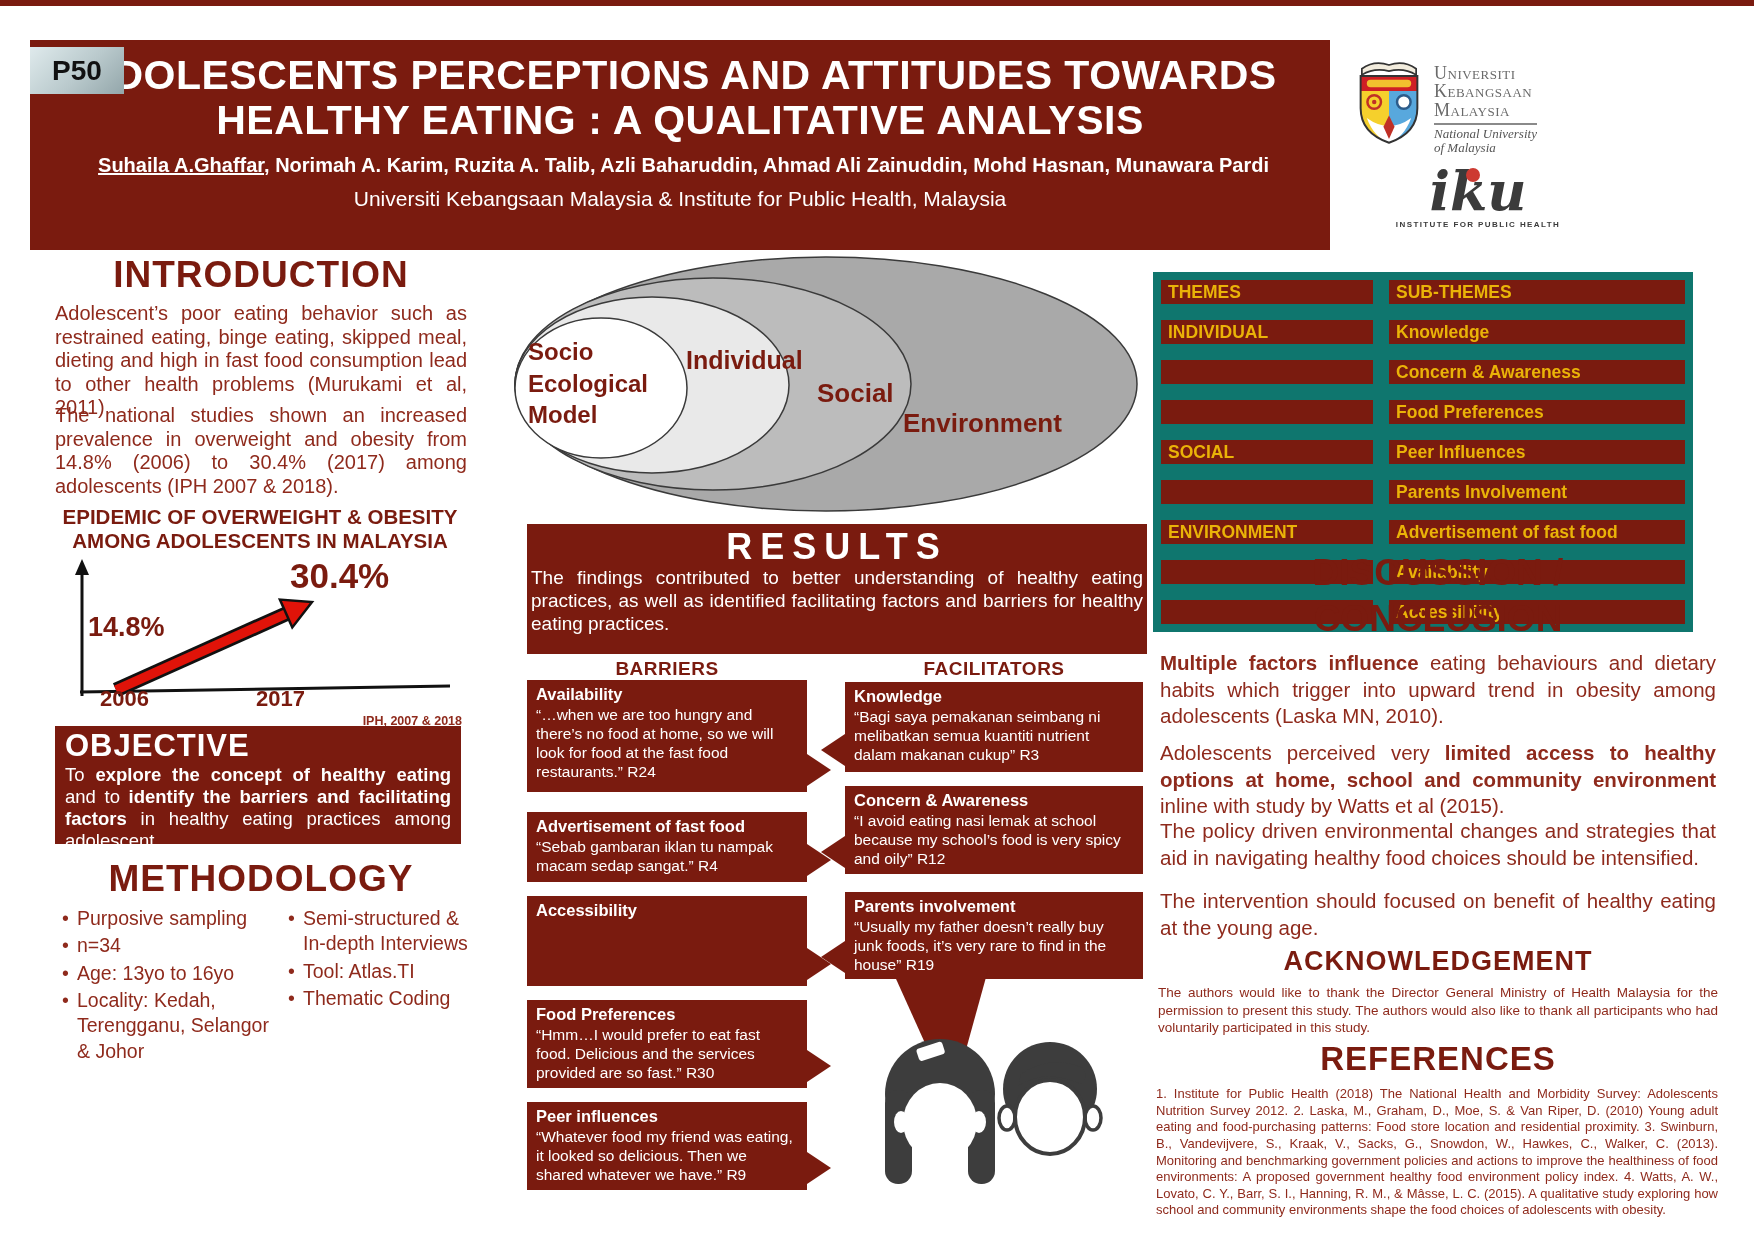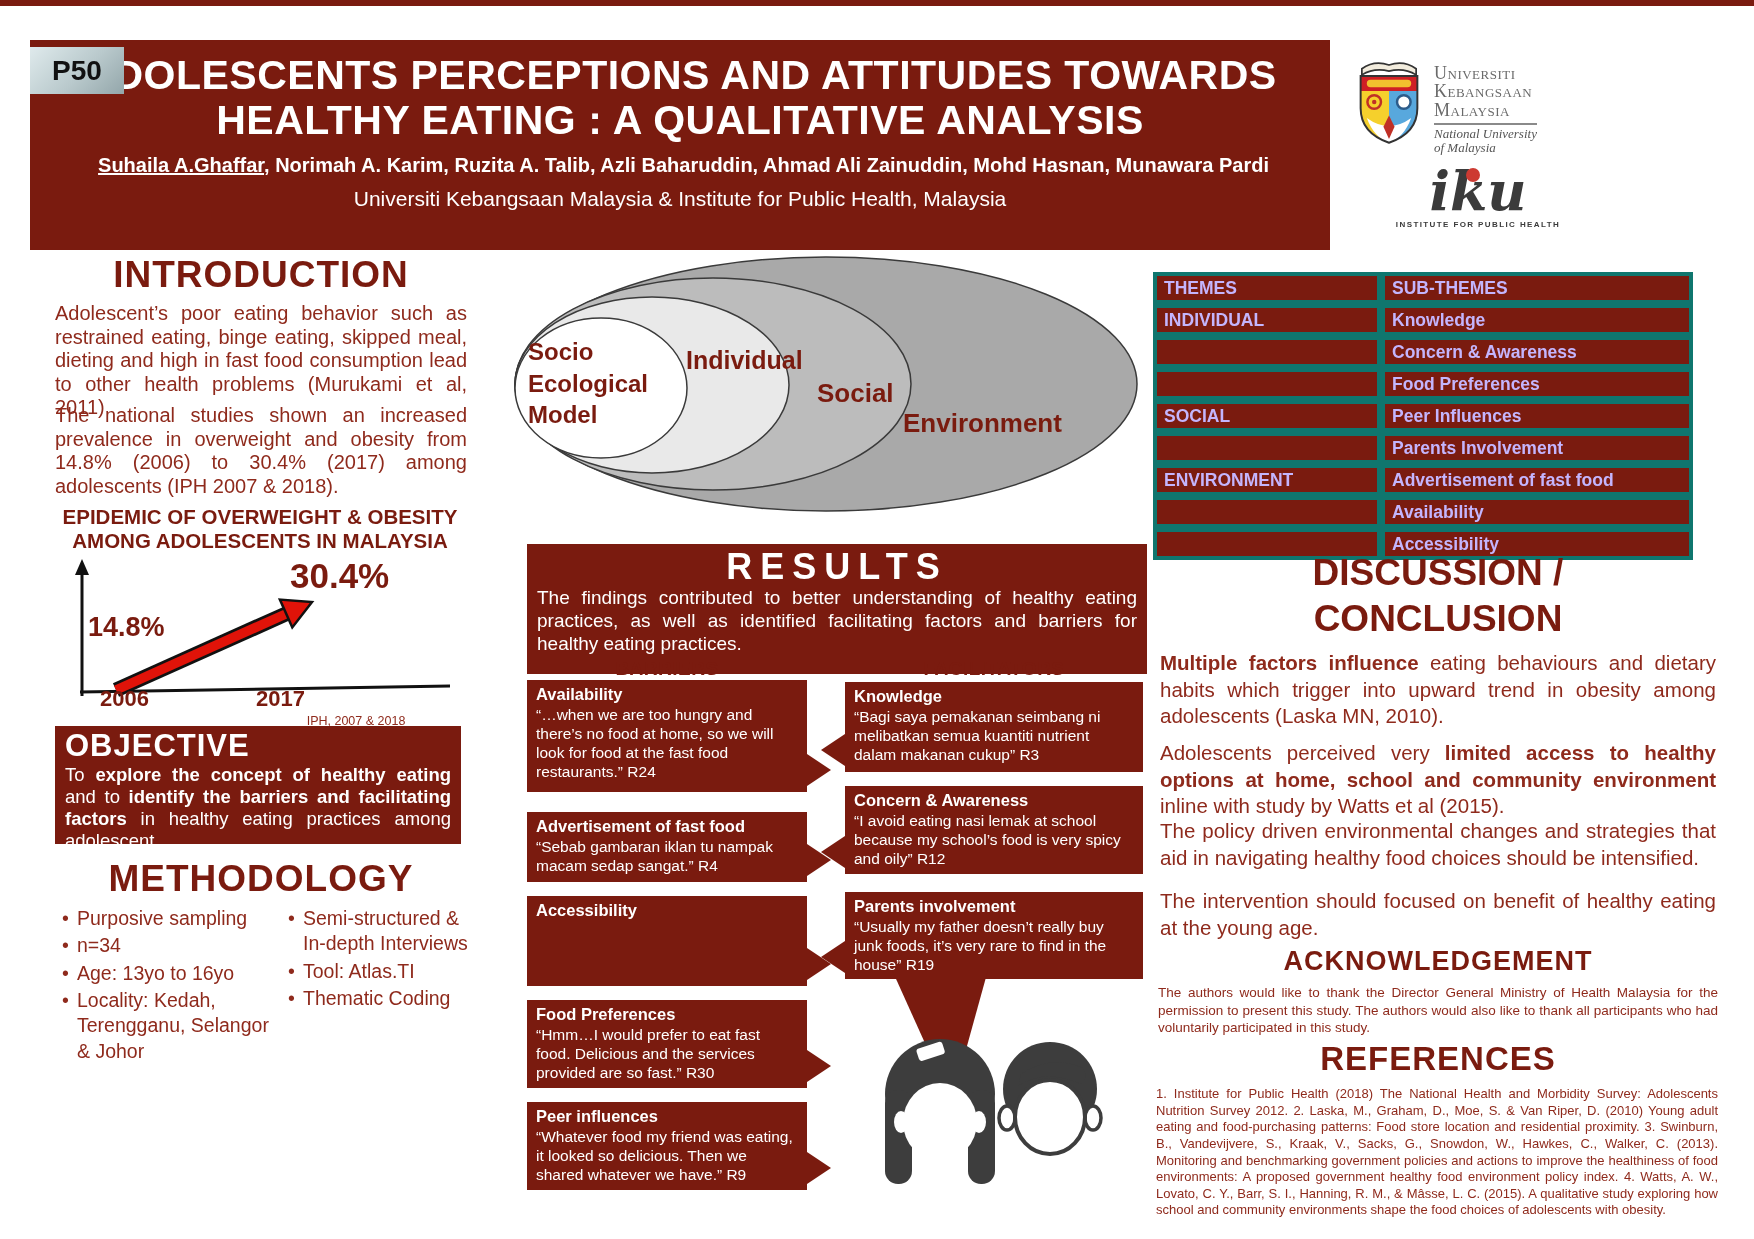--- a/index.html
+++ b/index.html
@@ -42,21 +42,21 @@
   
   .intro-h{left:55px;top:254px;width:412px;font-size:37px;font-weight:bold;color:var(--maroon);letter-spacing:1px;}
   .intro-p1{left:55px;top:302px;width:412px;font-size:20px;line-height:1.18;}
   .intro-p2{left:55px;top:404px;width:412px;font-size:20px;line-height:1.18;}
   .chart-title{left:48px;top:505px;width:424px;font-weight:bold;font-size:20.5px;color:var(--maroon);line-height:1.18;}
   .chart{left:58px;top:556px;width:400px;height:150px;}
   .lab148{left:88px;top:612px;font-size:27px;font-weight:bold;color:var(--maroon);}
   .lab304{left:290px;top:556px;font-size:35px;font-weight:bold;color:var(--maroon);}
   .lab2006{left:100px;top:686px;font-size:22px;font-weight:bold;color:var(--maroon);text-align:right;}
   .lab2017{left:256px;top:686px;font-size:22px;font-weight:bold;color:var(--maroon);}
-  .chart-src{left:250px;top:714px;width:212px;text-align:center;font-size:12.5px;font-weight:normal;}
+  .chart-src{left:250px;top:714px;width:212px;text-align:right;font-size:12.5px;font-weight:bold;}
 
   .obj{left:55px;top:726px;width:406px;height:118px;background:var(--maroon);color:#fff;
        box-sizing:border-box;padding:2px 10px 4px;}
   .obj-h{font-size:31px;font-weight:bold;letter-spacing:1px;line-height:1.15;}
   .obj-t{font-size:18.5px;line-height:1.2;text-align:justify;}
 
   .meth-h{left:55px;top:858px;width:412px;font-size:37px;font-weight:bold;color:var(--maroon);letter-spacing:1px;}
   .meth-col{top:906px;font-size:19.5px;line-height:1.3;}
   .meth-col1{left:62px;width:216px;}
   .meth-col2{left:288px;width:182px;}
@@ -64,22 +64,22 @@
   .mli::before{content:"\2022";position:absolute;left:0;top:0;}
 
   
   .sem{left:460px;top:250px;width:690px;height:272px;}
   .sem-core{left:68px;top:86px;font-size:24px;font-weight:bold;color:var(--maroon);line-height:1.32;}
   .sem-ind{left:226px;top:96px;font-size:25px;font-weight:bold;color:var(--maroon);}
   .sem-soc{left:357px;top:128px;font-size:26px;font-weight:bold;color:var(--maroon);}
   .sem-env{left:443px;top:158px;font-size:26px;font-weight:bold;color:var(--maroon);}
 
   
-  .results{left:527px;top:544px;width:620px;height:130px;background:var(--maroon);color:#fff;
-           box-sizing:border-box;padding:2px 10px;}
+  .results{left:527px;top:524px;width:620px;height:130px;background:var(--maroon);color:#fff;
+           box-sizing:border-box;padding:2px 4px;}
   .res-h{text-align:center;font-size:36px;font-weight:bold;letter-spacing:8px;line-height:1.15;}
   .res-t{font-size:19px;line-height:1.2;text-align:justify;}
 
   .colh{top:658px;font-weight:bold;font-size:19px;color:var(--maroon);letter-spacing:0.5px;text-align:center;}
   .colh-b{left:527px;width:280px;}
   .colh-f{left:845px;width:298px;}
 
   .qbox{position:absolute;background:var(--maroon);color:#fff;box-sizing:border-box;padding:5px 9px;}
   .qtitle{font-weight:bold;font-size:16.5px;line-height:1.2;}
   .qtext{font-size:15.5px;line-height:1.24;}
@@ -91,21 +91,21 @@
     border-top:16px solid transparent;border-bottom:16px solid transparent;border-right:24px solid var(--maroon);}
   .bx1{top:680px;min-height:112px;} .bx2{top:812px;min-height:70px;} .bx3{top:896px;min-height:90px;}
   .bx4{top:1000px;min-height:88px;} .bx5{top:1102px;min-height:88px;}
   .fx1{top:682px;min-height:90px;} .fx2{top:786px;min-height:88px;} .fx3{top:892px;min-height:80px;}
   .ptail{left:892px;top:970px;width:96px;height:132px;background:var(--maroon);
          clip-path:polygon(0 0,100% 0,62% 100%);}
   .faces{left:855px;top:1032px;width:260px;height:180px;}
 
   
   .ttable{left:1153px;top:272px;width:540px;display:grid;grid-template-columns:228px 312px;}
-  .tc{background:var(--maroon);border:4px solid #0f766e;color:#c4b5fd;font-weight:bold;font-size:17.5px;
+  .tc{background:var(--maroon);border:8px solid #0f766e;color:#eab308;font-weight:bold;font-size:17.5px;
       height:24px;line-height:24px;padding:0 7px;white-space:nowrap;overflow:hidden;}
   .disc-h{left:1160px;top:550px;width:556px;font-size:37px;font-weight:bold;color:var(--maroon);line-height:1.25;text-align:center;}
   .disc-p{position:absolute;left:1160px;width:556px;font-size:20.5px;line-height:1.3;text-align:justify;}
   .dp1{top:650px;} .dp2{top:740px;} .dp3{top:818px;} .dp4{top:888px;}
   .ack-h{left:1160px;top:946px;width:556px;font-size:27px;font-weight:bold;color:var(--maroon);letter-spacing:1px;text-align:center;}
   .ack-t{left:1158px;top:984px;width:560px;font-size:13.5px;line-height:1.3;text-align:justify;}
   .ref-h{left:1160px;top:1040px;width:556px;font-size:33px;font-weight:bold;color:var(--maroon);letter-spacing:1px;text-align:center;}
   .ref-t{left:1156px;top:1086px;width:562px;font-size:13px;line-height:1.28;text-align:justify;}
 </style>
 </head>

